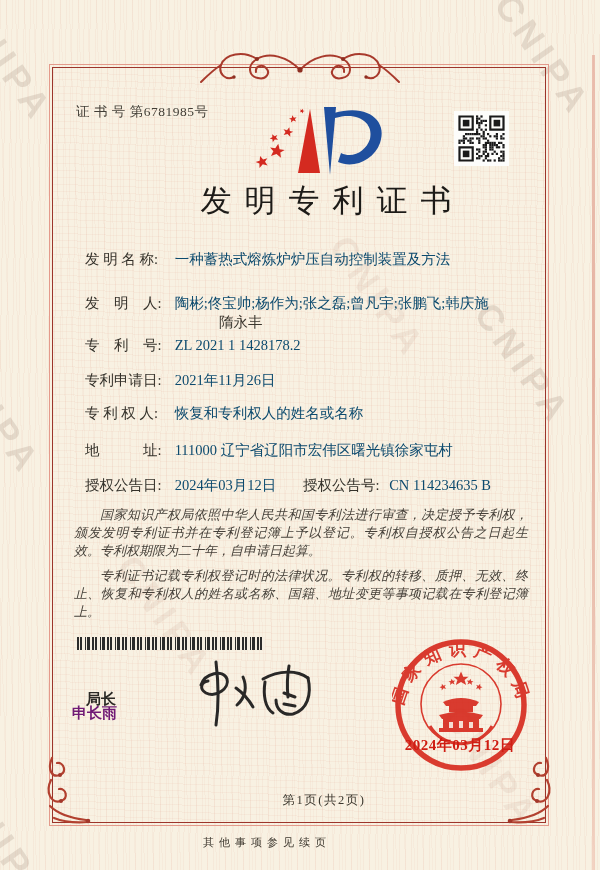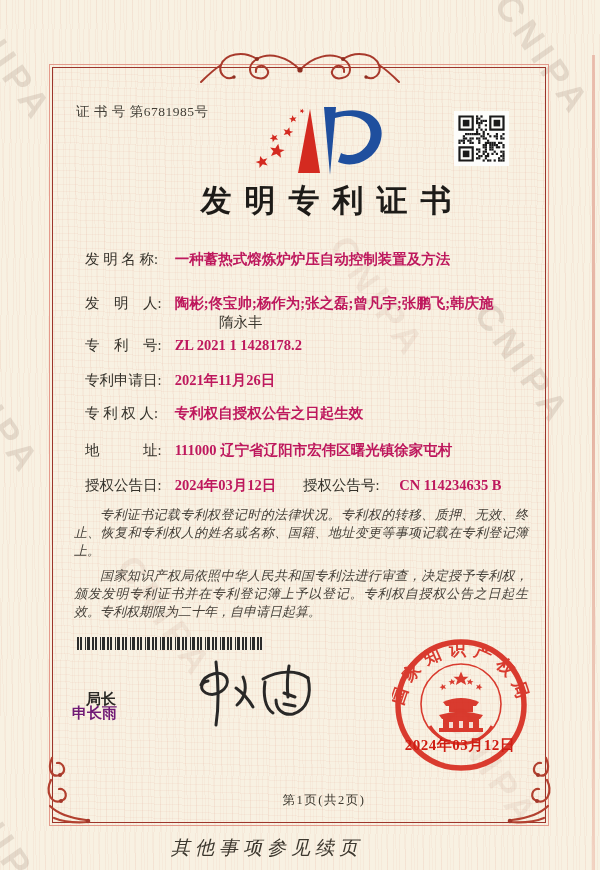--- a/index.html
+++ b/index.html
@@ -24,25 +24,25 @@
   
   .frame{position:absolute;left:52px;top:67px;width:492px;height:754px;
     border:1.5px solid #9c352b;outline:1.5px solid #e49a8b;outline-offset:2.5px;}
   .frame-texture{position:absolute;inset:0;
     background:repeating-linear-gradient(2deg, rgba(222,150,128,.09) 0 1px, transparent 1px 7px);}
   
   .cert-no{position:absolute;left:76px;top:103px;font-size:13.5px;color:#423e36;letter-spacing:.5px;}
   .logo{position:absolute;left:246px;top:101px;}
   .qr{position:absolute;left:454px;top:111px;background:#fdfdfb;}
   .title{position:absolute;left:52px;top:180px;width:548px;text-align:center;
-    font-size:31px;font-weight:bold;letter-spacing:13px;text-indent:13px;color:#1d1b18;}
+    font-size:31px;font-weight:normal;letter-spacing:13px;text-indent:13px;color:#1d1b18;}
   
   .row{position:absolute;left:85px;font-size:14.5px;white-space:nowrap;color:#3a362e;}
   .lbl{display:inline-block;min-width:86px;color:#34312a;}
-  .val{color:#be185d;font-weight:bold;}
+  .val{color:#0c4a6e;}
   .val2{margin-left:86px;padding-left:48px;}
   .pair2{position:absolute;left:218px;top:0;}
   
   .paras{position:absolute;left:74px;top:506px;width:454px;
     font-style:italic;font-size:13px;line-height:18px;color:#46413a;text-align:justify;}
   .paras p{margin:0 0 7px 0;text-indent:2em;}
   
   .barcode{position:absolute;left:77px;top:637px;width:188px;height:13px;
     background:repeating-linear-gradient(90deg,
       #2b2b2b 0 2px,#f6efe2 2px 3px,#2b2b2b 3px 5px,#f6efe2 5px 8px,
@@ -51,21 +51,21 @@
   .director{position:absolute;left:86px;top:690px;font-size:15px;font-weight:600;color:#2c2a26;}
   .director-name{position:absolute;left:72px;top:704px;font-size:15px;font-weight:600;color:#701a75;}
   .sig{position:absolute;left:185px;top:655px;}
   .seal{position:absolute;left:392px;top:636px;}
   .seal-date{position:absolute;left:401px;top:736px;width:118px;text-align:center;
     font-size:15px;font-weight:bold;color:#cf1d13;letter-spacing:.5px;}
   
   .page-info{position:absolute;left:52px;top:792px;width:544px;text-align:center;
     font-size:12.5px;letter-spacing:1.5px;color:#3c382f;}
   .note{position:absolute;left:0;top:835px;width:534px;text-align:center;
-    font-style:italic;font-size:19px;letter-spacing:5px;color:#3c372e;}
+    font-size:11px;letter-spacing:5px;color:#3c372e;}
   .ornament-top{position:absolute;left:195px;top:48px;}
   .corner{position:absolute;}
   .corner.bl{left:44px;top:756px;}
   .corner.br{left:502px;top:756px;transform:scaleX(-1);}
 </style>
 </head>
 <body>
 
 <div class="page">
 
@@ -294,38 +294,38 @@
   <div class="row" style="top:336px">
     <span class="lbl">专　利　号:</span>
     <span class="val">ZL 2021 1 1428178.2</span>
   </div>
   <div class="row" style="top:371px">
     <span class="lbl">专利申请日:</span>
     <span class="val">2021年11月26日</span>
   </div>
   <div class="row" style="top:404px">
     <span class="lbl">专 利 权 人:</span>
-    <span class="val">专利权自授权公告之日起生效</span>
+    <span class="val">恢复和专利权人的姓名或名称</span>
   </div>
   <div class="row" style="top:441px">
     <span class="lbl">地　　　址:</span>
     <span class="val">111000 辽宁省辽阳市宏伟区曙光镇徐家屯村</span>
   </div>
   <div class="row" style="top:476px">
     <span class="lbl">授权公告日:</span>
     <span class="val">2024年03月12日</span>
     <span class="pair2">
-      <span class="lbl" style="min-width:0;margin-right:16px">授权公告号:</span>
+      <span class="lbl" style="min-width:0;margin-right:6px">授权公告号:</span>
       <span class="val">CN 114234635 B</span>
     </span>
   </div>
 
   <div class="paras">
+    <p>国家知识产权局依照中华人民共和国专利法进行审查，决定授予专利权，颁发发明专利证书并在专利登记簿上予以登记。专利权自授权公告之日起生效。专利权期限为二十年，自申请日起算。</p>
     <p>专利证书记载专利权登记时的法律状况。专利权的转移、质押、无效、终止、恢复和专利权人的姓名或名称、国籍、地址变更等事项记载在专利登记簿上。</p>
-    <p>国家知识产权局依照中华人民共和国专利法进行审查，决定授予专利权，颁发发明专利证书并在专利登记簿上予以登记。专利权自授权公告之日起生效。专利权期限为二十年，自申请日起算。</p>
   </div>
 
   <div class="barcode"></div>
 
   <div class="director">局长</div>
   <div class="director-name">申长雨</div>
 
   <svg class="sig" width="135" height="78" viewBox="0 0 135 78">
     <g fill="none" stroke="#181818" stroke-width="3" stroke-linecap="round" opacity="0.92">
       <path d="M16,30 C20,18 38,14 42,24 C45,33 31,43 21,38 C14,34 16,27 23,26"></path>

